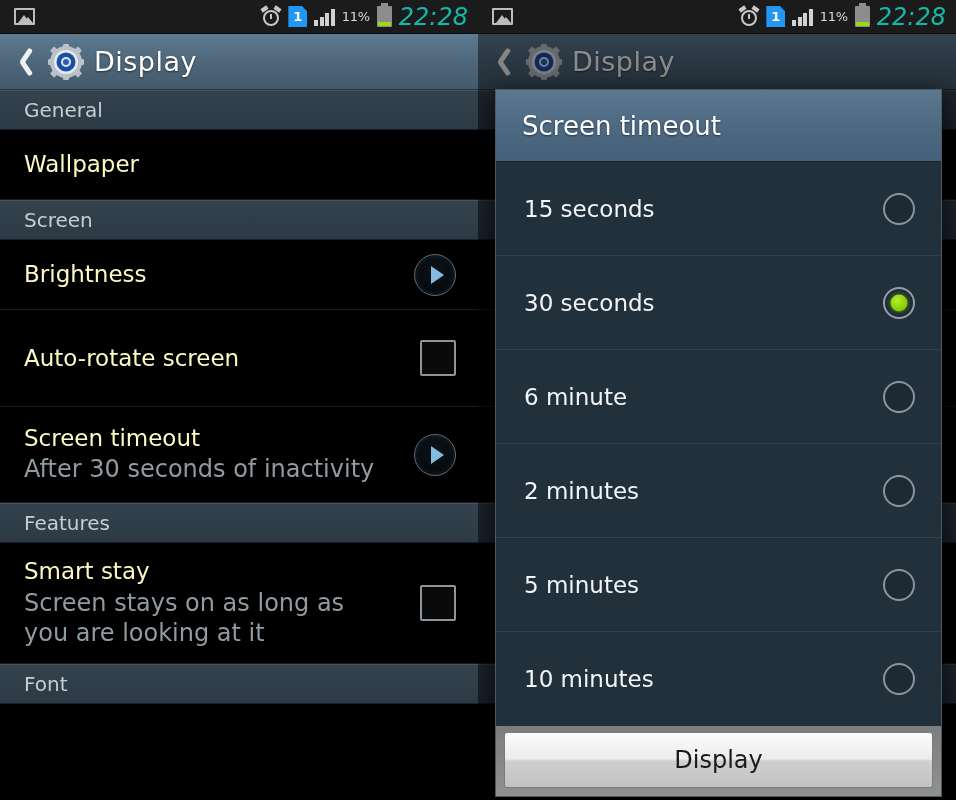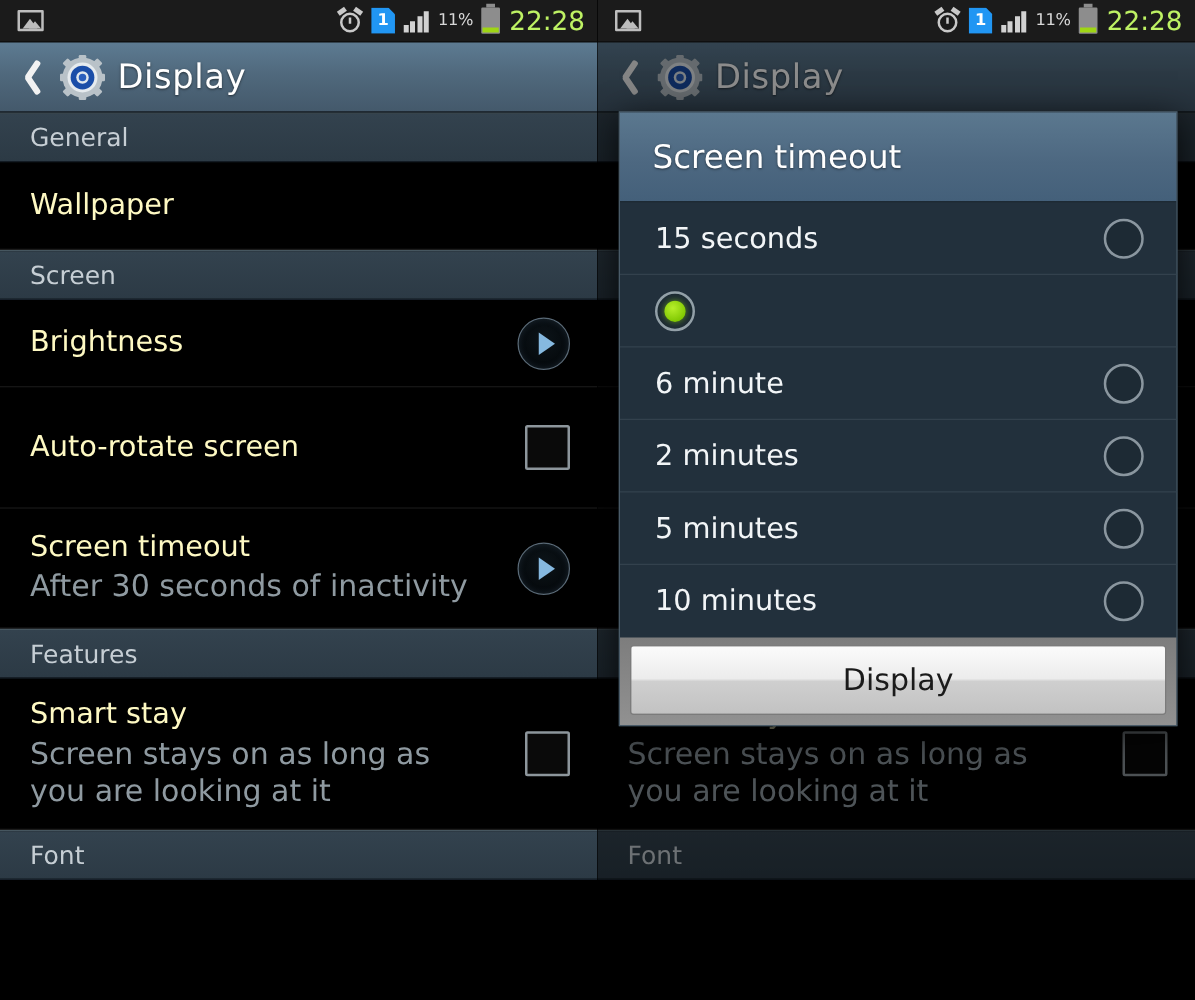--- a/index.html
+++ b/index.html
@@ -66,21 +66,21 @@
   .icon-batt {
     width:15px; height:21px; border:0; background:#8d8d8d; position:relative;
     border-radius:1px;
   }
   .icon-batt::before{
     content:""; position:absolute; top:-3px; left:4px; width:7px; height:3px; background:#8d8d8d;
   }
   .icon-batt .fill{
     position:absolute; left:1px; right:1px; bottom:1px; height:4px; background:#9fd614;
   }
-  .sb-clock { color:#bef264; font-size:21px; letter-spacing:0px; font-family:"DejaVu Sans", sans-serif; }
+  .sb-clock { color:#14b8a6; font-size:24px; letter-spacing:0px; font-family:"DejaVu Sans", sans-serif;font-style:italic; }
 
   
   .titlebar {
     height: 56px; width:100%;
     background: linear-gradient(to bottom,#5d7b92 0%, #50697d 45%, #44596b 100%);
     display:flex; align-items:center; gap:10px; padding-left:10px;
     border-bottom:1px solid #26323c;
     position:relative;
   }
   .back-chevron {
@@ -151,22 +151,23 @@
     background: linear-gradient(to bottom,#5b788f 0%, #4d footnote 1%, #466076 100%);
     background: linear-gradient(to bottom,#5b788f 0%, #4d6881 55%, #44607a 100%);
     border-bottom:1px solid #1a242c;
   }
   .dialog-title span{
     font-family:"DejaVu Sans", sans-serif; font-size:26px; color:#ffffff;
     text-shadow:0 1px 2px rgba(0,0,0,.5);
   }
   .opt-list { background:#22303c; }
   .opt {
-    height:58px; display:flex; align-items:center; padding:0 26px 0 28px;
+    height:94px; display:flex; align-items:center; padding:0 26px 0 28px;
     border-bottom:1px solid #33414d;
+    justify-content:flex-end;
   }
   .opt:last-child{ border-bottom:none; }
   .opt-label{
     flex:1 1 auto; font-family:"DejaVu Sans", sans-serif; font-size:23px; color:#f2f5f7;
   }
   .radio{
     width:32px;height:32px;border-radius:50%;border:2px solid #8a969f;
     background:#1d2a34; flex:0 0 auto; position:relative;
   }
   .radio.on{ border-color:#93a0a8; }
@@ -421,20 +422,21 @@
         <span>Screen timeout</span>
       </div>
       <div class="opt-list">
 
         <div class="opt">
           <div class="opt-label">15 seconds</div>
           <div class="radio"></div>
         </div>
 
         <div class="opt">
+          <div class="opt-label">30 seconds</div>
           <div class="radio on"></div>
         </div>
 
         <div class="opt">
           <div class="opt-label">6 minute</div>
           <div class="radio"></div>
         </div>
 
         <div class="opt">
           <div class="opt-label">2 minutes</div>

